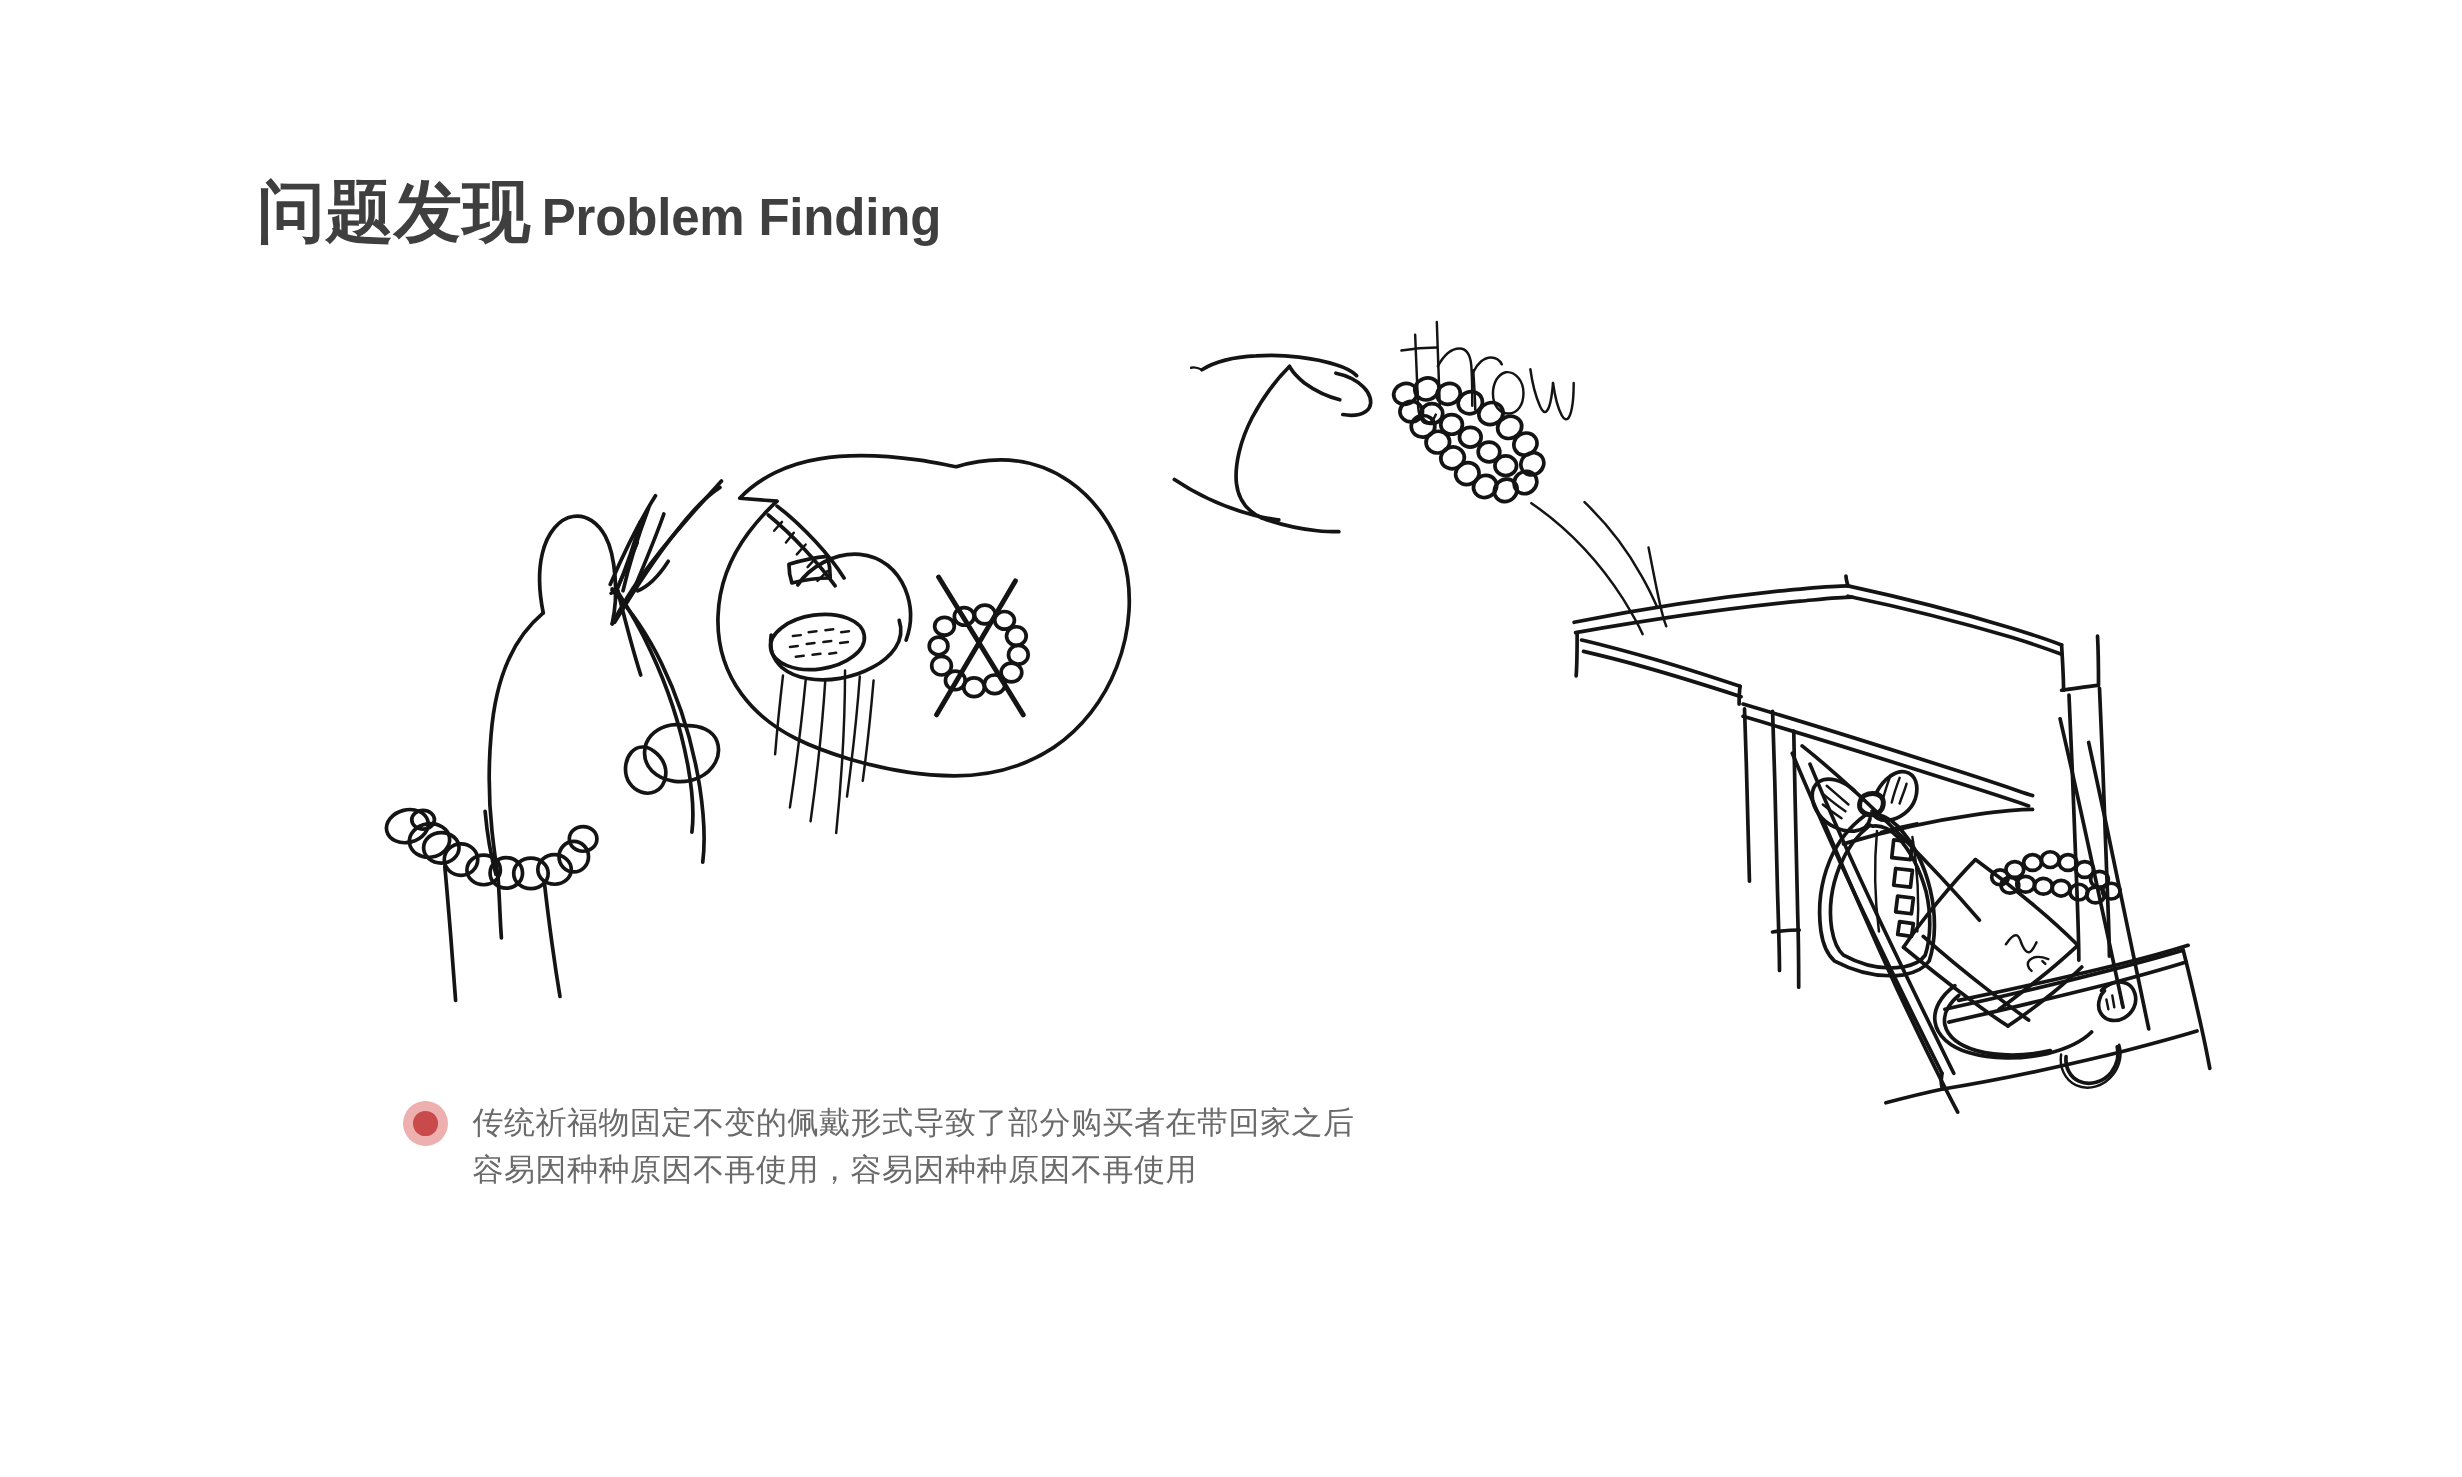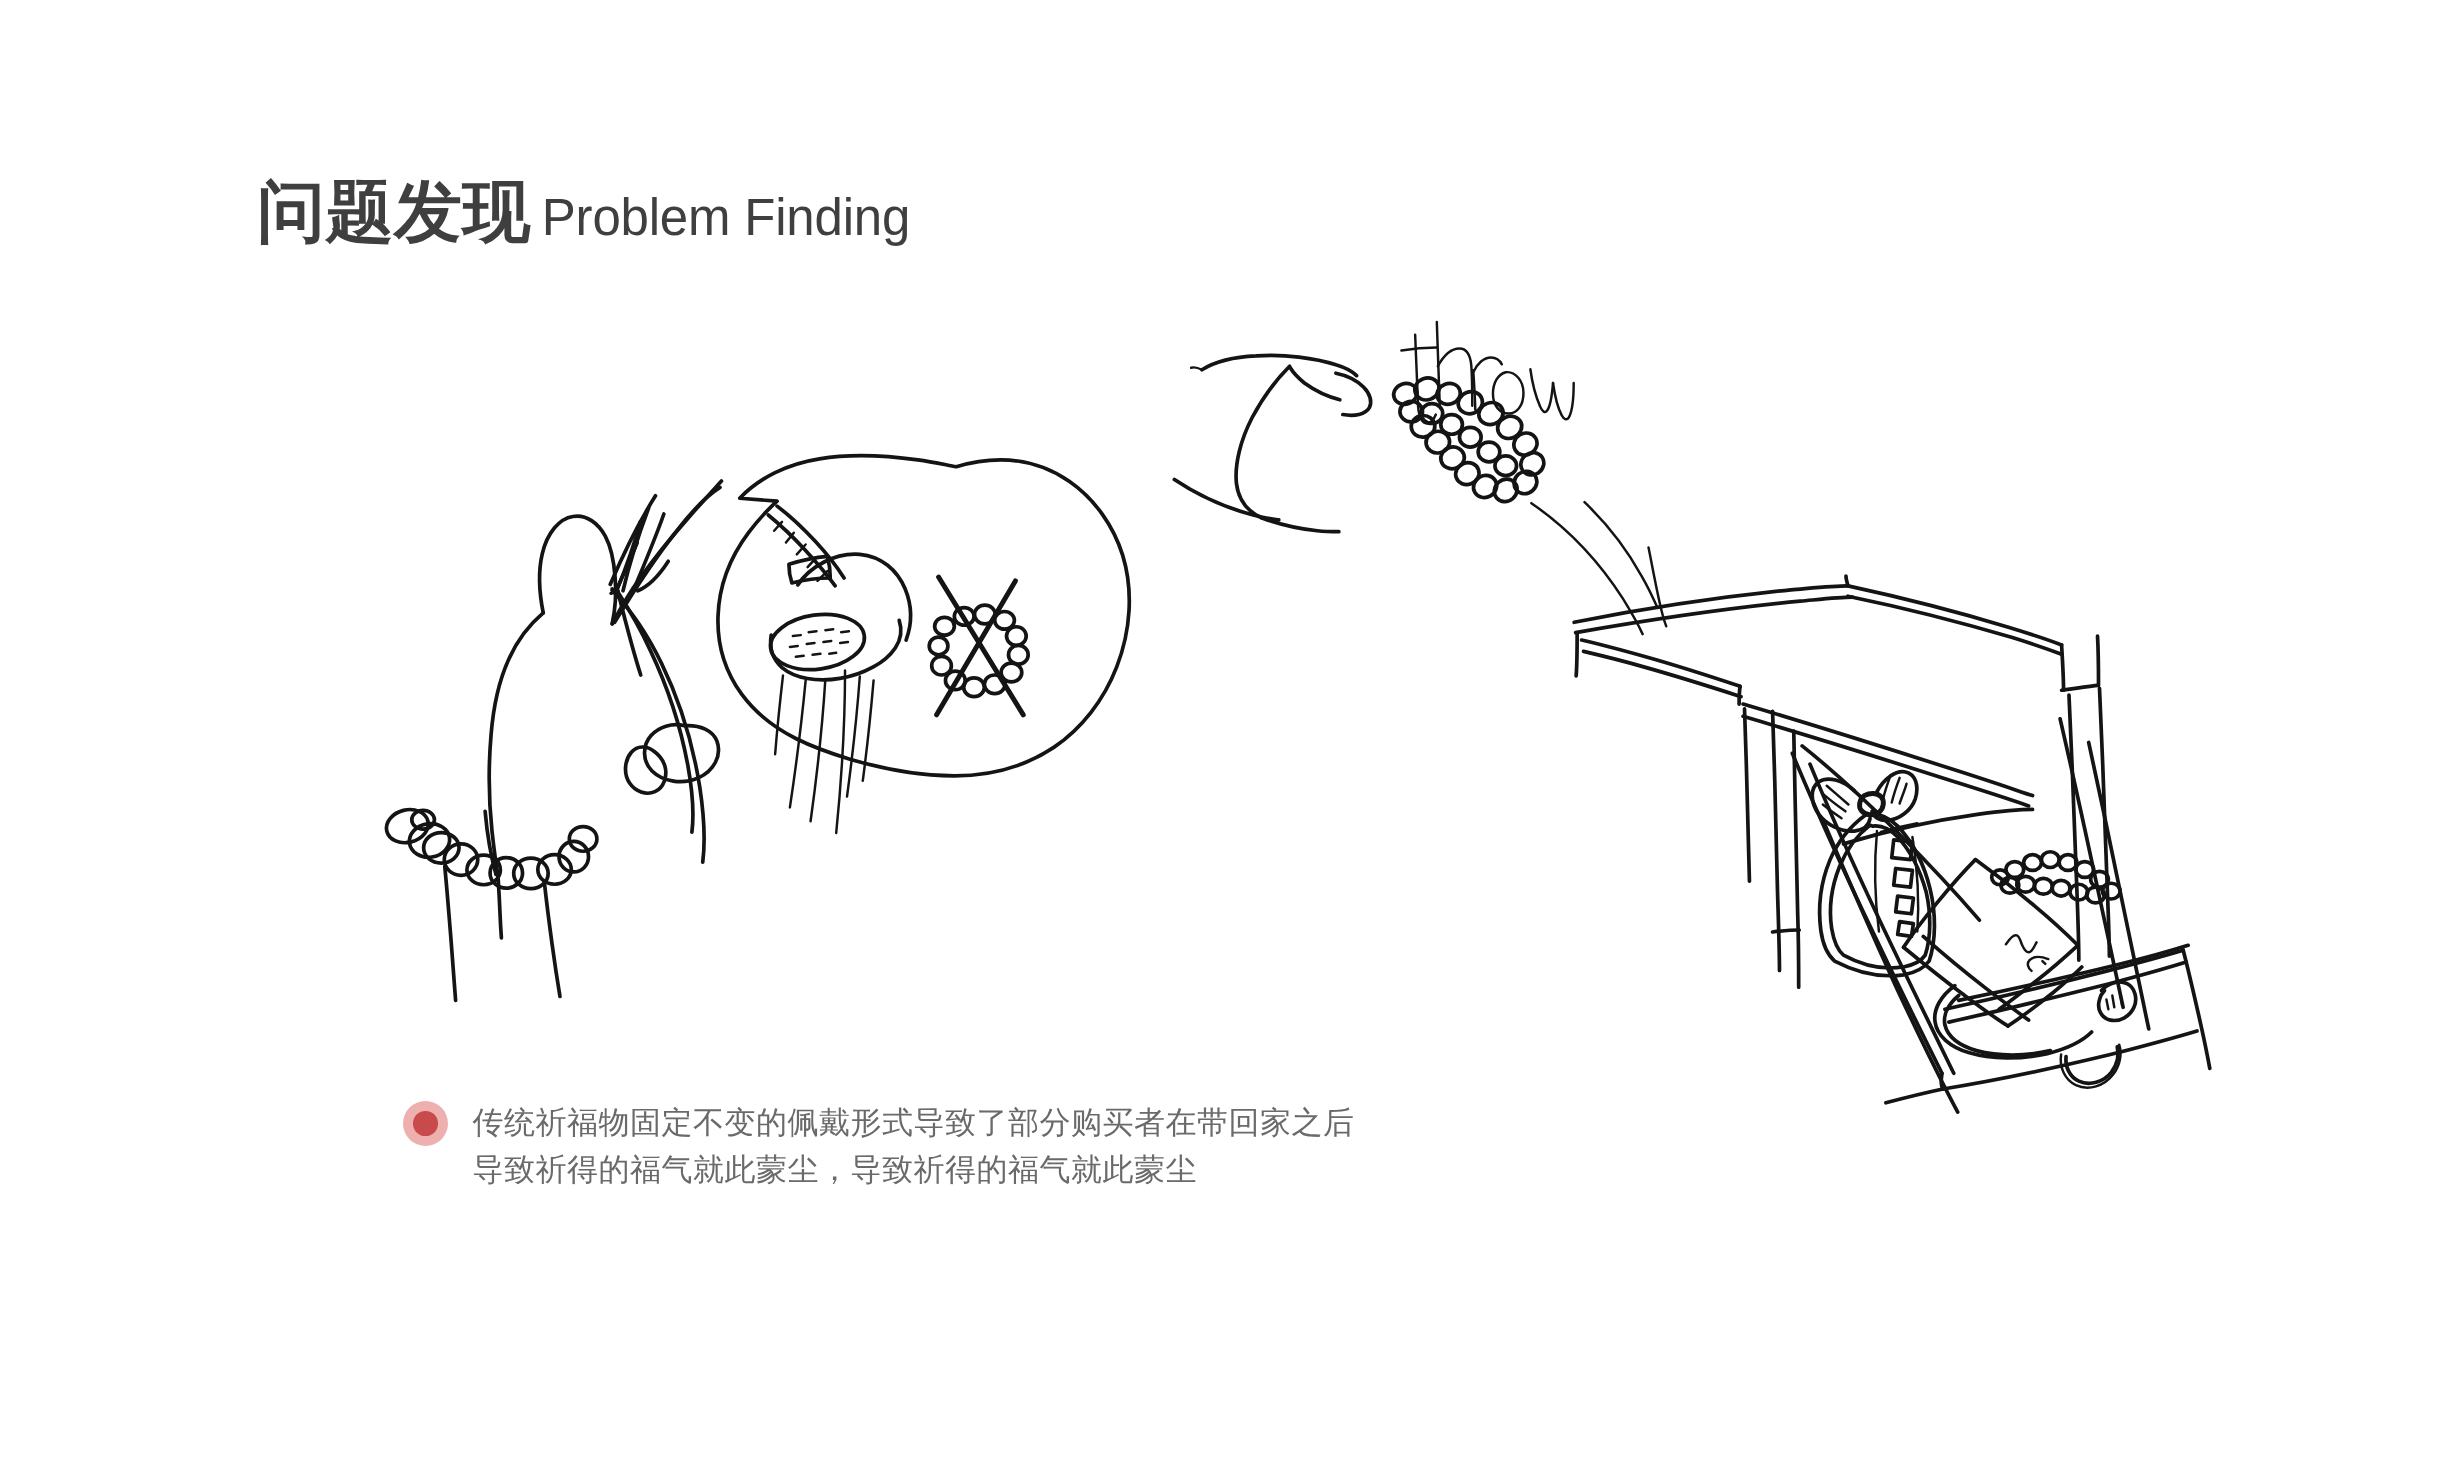--- a/index.html
+++ b/index.html
@@ -24,21 +24,21 @@
   }
   .title-cn {
     font-size: 68px;
     font-weight: bold;
     color: #3f3f3f;
     letter-spacing: 0.5px;
     vertical-align: baseline;
   }
   .title-en {
     font-size: 51px;
-    font-weight: normal;
+    font-weight: bold;
     color: #3f3f3f;
     vertical-align: baseline;
     margin-left: 10.8px;
     letter-spacing: -0.2px;
   }
 
   
   #caption-block {
     position: absolute;
     left: 403px;
@@ -503,15 +503,15 @@
       c 2 -8 6 -14 10 -18 Z"></path>
     <path class="ink ink-thin" d="M4290 2022 l 4 24"></path>
     <path class="ink ink-thin" d="M4306 2018 l 4 24"></path>
     <path class="ink ink-thin" d="M4278 2030 l 4 20"></path>
   </g>
 </svg>
 
 <div id="caption-block">
   <span id="caption-bullet"></span>
   <span id="caption-text">传统祈福物固定不变的佩戴形式导致了部分购买者在带回家之后
-导致祈得的福气就此蒙尘，导致祈得的福气就此蒙尘</span>
+容易因种种原因不再使用，容易因种种原因不再使用</span>
 </div>
 
 
 </body></html>

